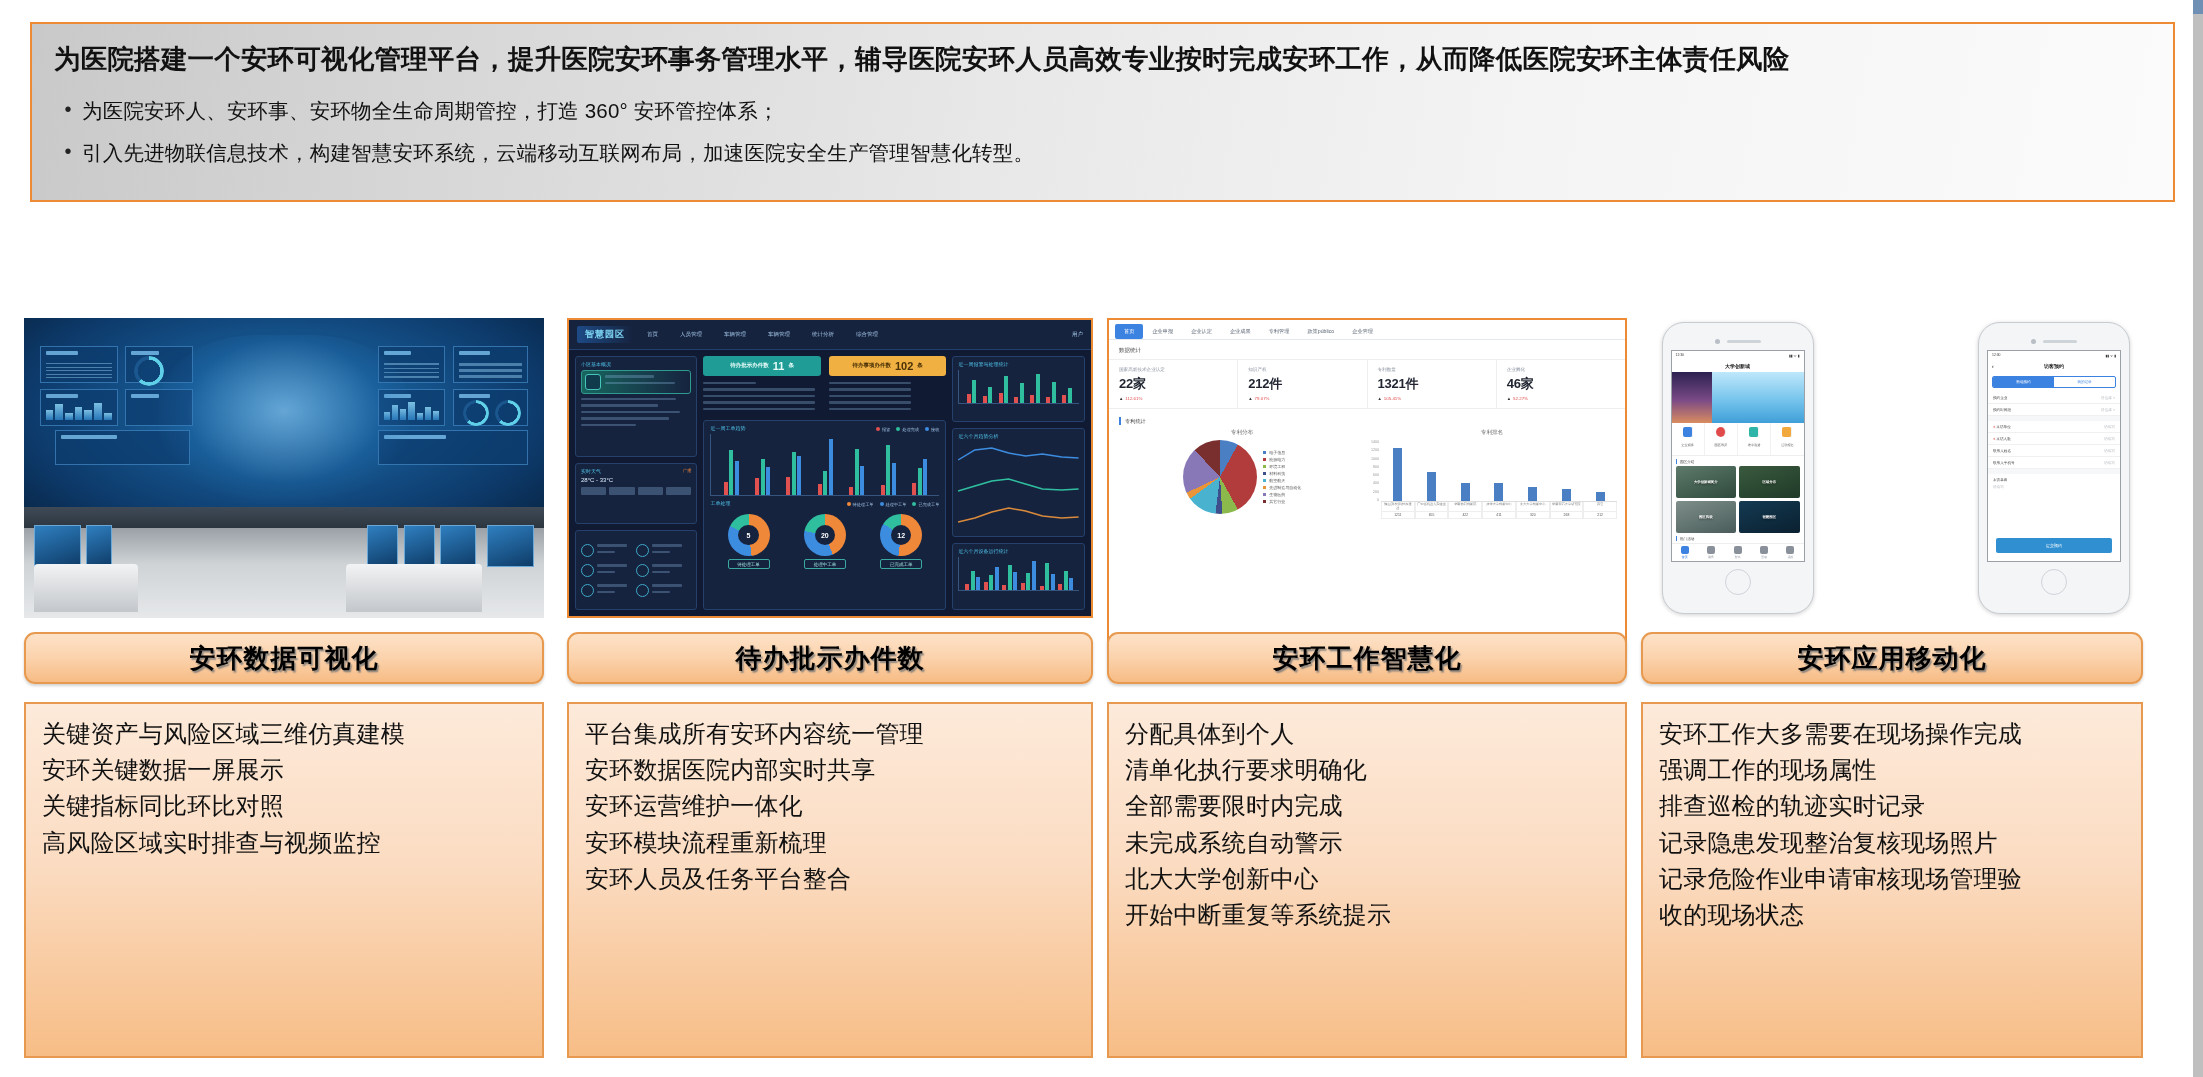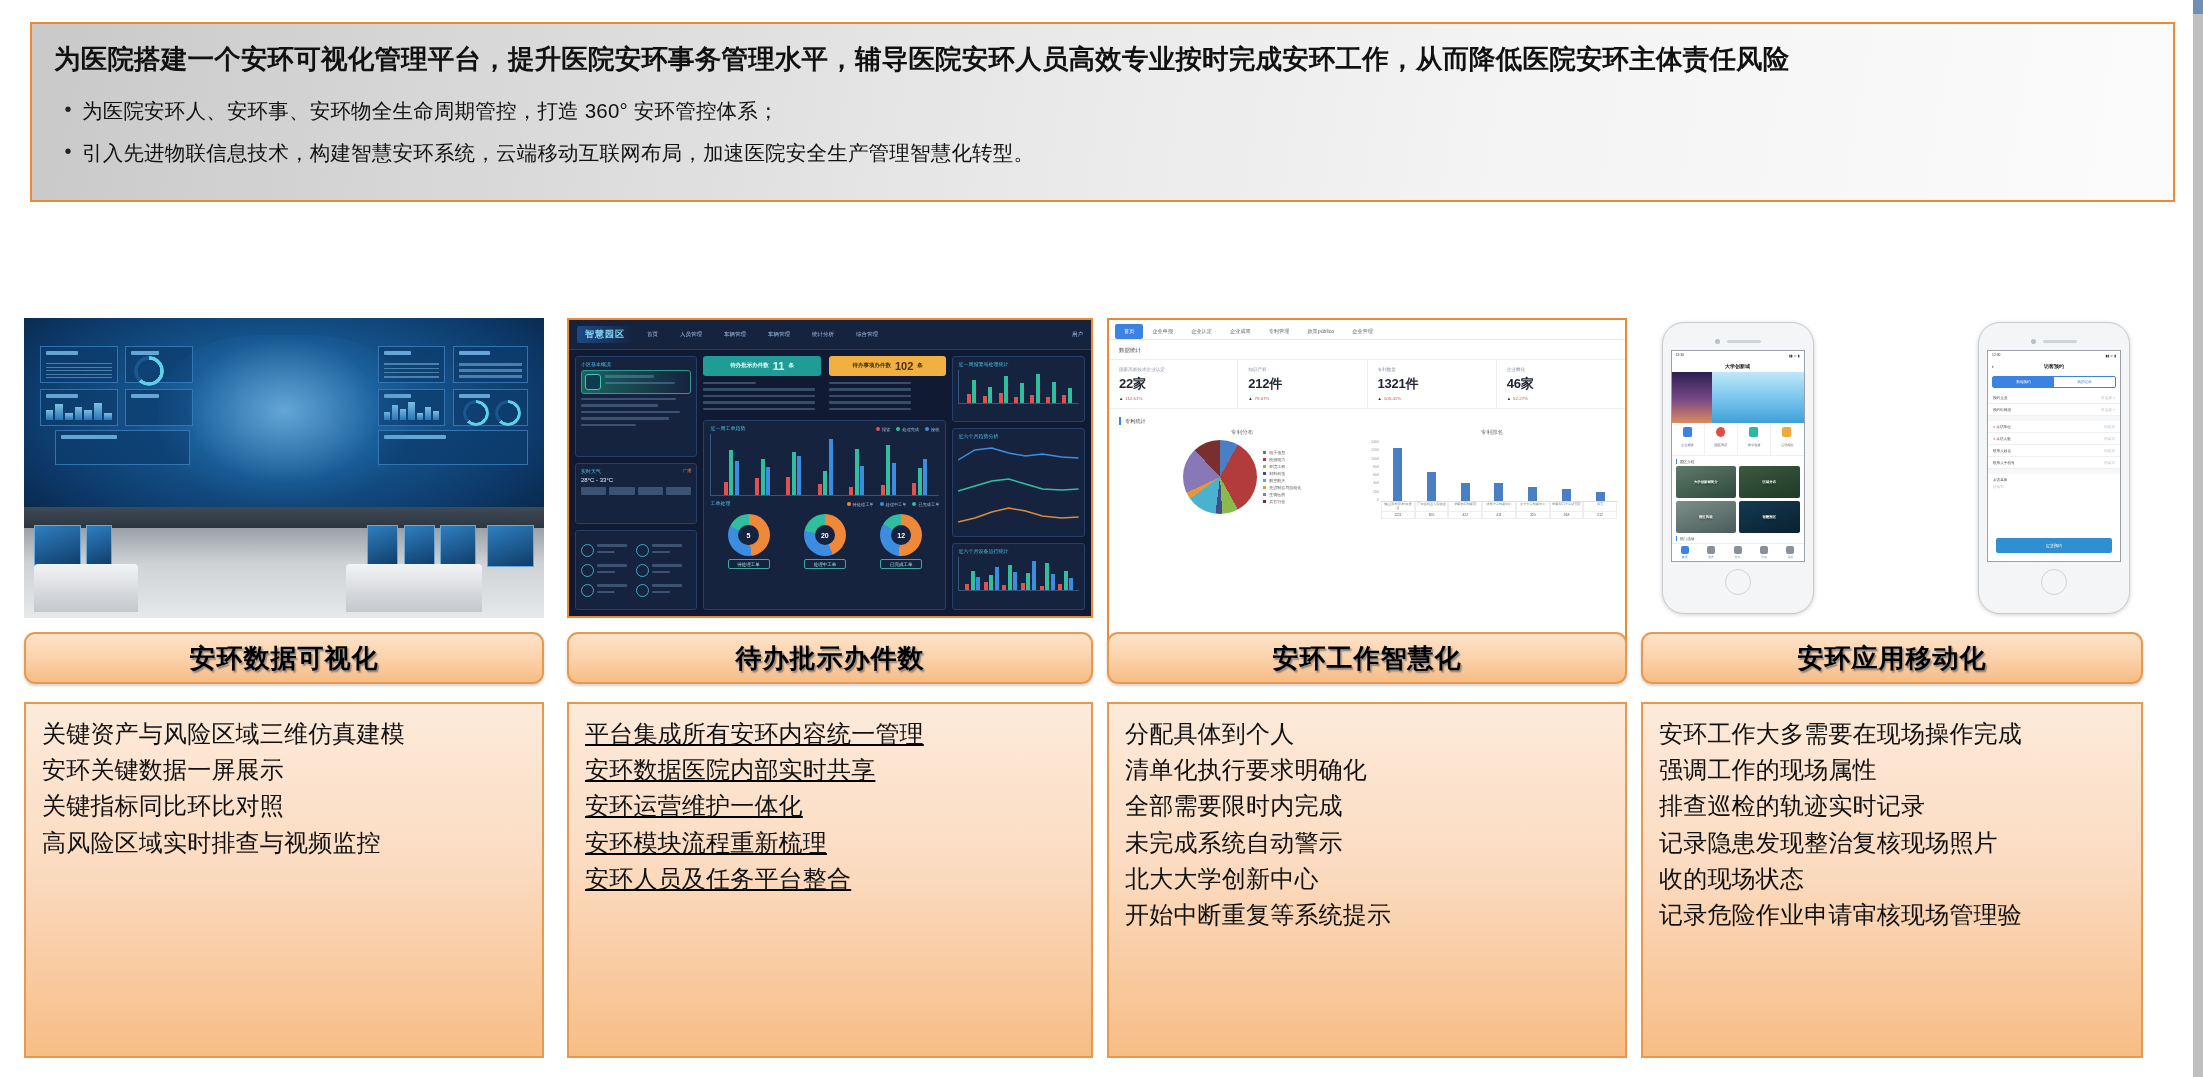--- a/index.html
+++ b/index.html
@@ -226,21 +226,21 @@
   .pill.p3 { left:1107px; top:632px; width:520px; }
   .pill.p4 { left:1641px; top:632px; width:502px; }
 
   
   .card {
     position:absolute; top:702px; border:2px solid #E79A4F;
     background: linear-gradient(180deg,#fdeada 0%, #fbdcc2 45%, #f7bd86 100%);
     padding:12px 16px 14px;
   }
   .card.c1 { left:24px;   width:520px; height:356px; }
-  .card.c2 { left:567px;  width:526px; height:356px;text-decoration:underline; }
+  .card.c2 { left:567px;  width:526px; height:356px; }
   .card.c3 { left:1107px; width:520px; height:356px; }
   .card.c4 { left:1641px; width:502px; height:356px; }
   .card-line { font-size:24px; color:#111; line-height:1.51; letter-spacing:.2px; }
 
   
   .page-edge {
     position:absolute; right:0; top:0; width:10px; height:1077px;
     background:#bfbfbf;
   }
   .page-edge-top { position:absolute; right:0; top:0; width:10px; height:14px; background:#6f8fb5; }
@@ -919,19 +919,19 @@
     <div class="card-line">全部需要限时内完成</div>
     <div class="card-line">未完成系统自动警示</div>
     <div class="card-line">北大大学创新中心</div>
     <div class="card-line">开始中断重复等系统提示</div>
   </div>
   <div class="card c4">
     <div class="card-line">安环工作大多需要在现场操作完成</div>
     <div class="card-line">强调工作的现场属性</div>
     <div class="card-line">排查巡检的轨迹实时记录</div>
     <div class="card-line">记录隐患发现整治复核现场照片</div>
+    <div class="card-line">记录危险作业申请审核现场管理验</div>
     <div class="card-line">收的现场状态</div>
-    <div class="card-line">记录危险作业申请审核现场管理验</div>
   </div>
 
   <div class="page-edge"></div>
   <div class="page-edge-top"></div>
 </div>
 
 </body></html>

